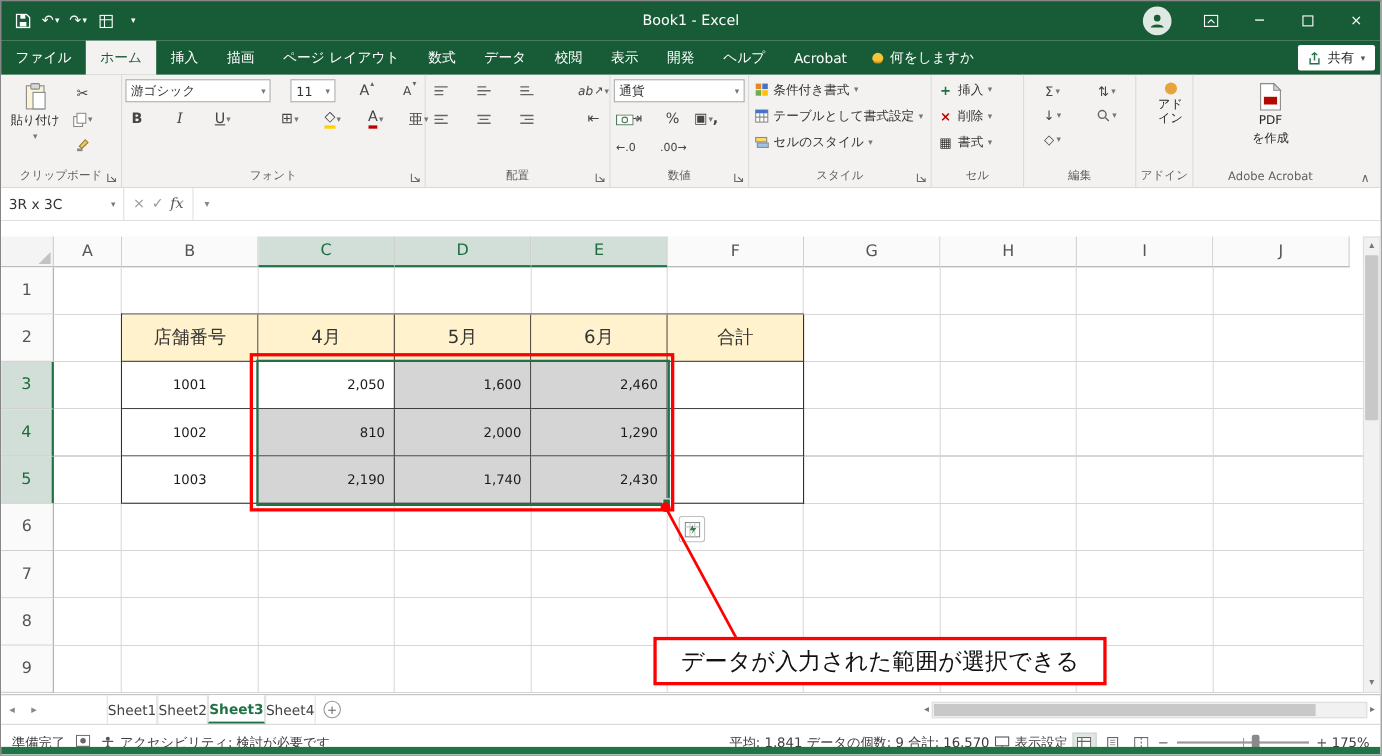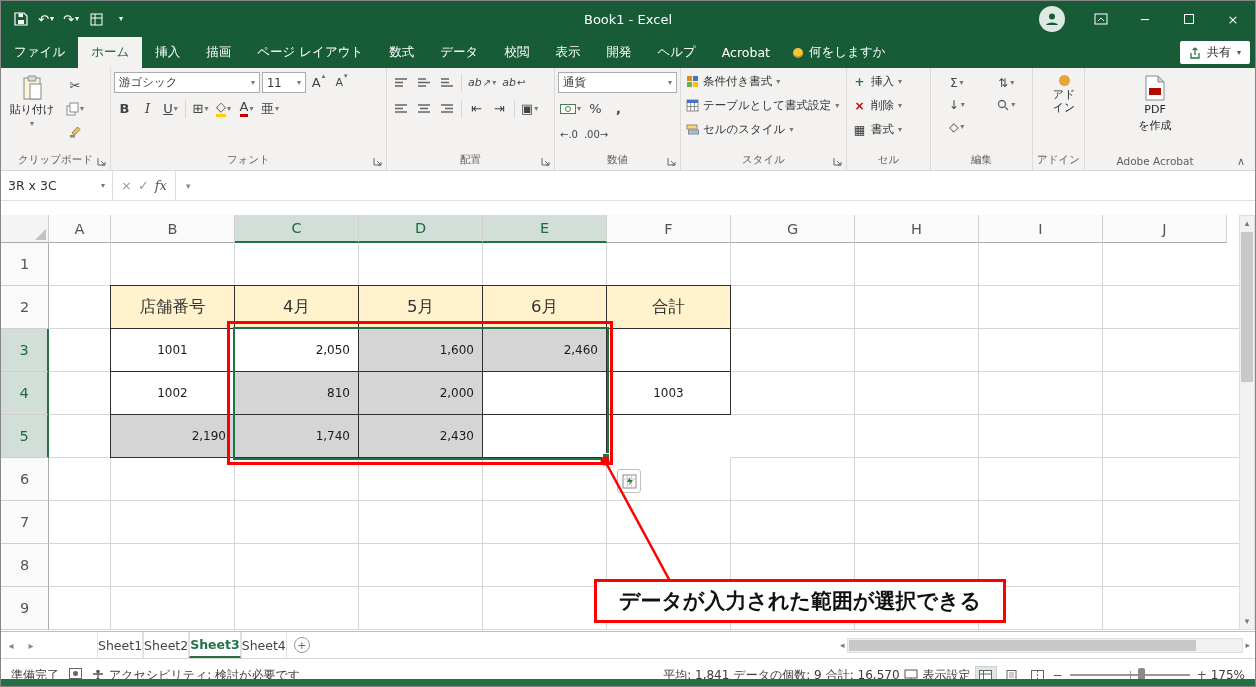--- a/index.html
+++ b/index.html
@@ -23,21 +23,21 @@
 .tellme{display:flex;align-items:center;gap:6px;margin-left:10px;font-size:12.5px}
 .bulb{width:10px;height:10px;border-radius:50%;background:#F7C53B;display:inline-block;border-bottom:2px solid #C89B20}
 .share-btn{margin-left:auto;margin-right:5px;align-self:center;background:#fff;color:#262626;border-radius:2px;height:23px;display:flex;align-items:center;padding:0 9px;gap:6px;font-size:12px}
 
 .ribbon{position:absolute;top:67px;left:0;right:0;height:103px;background:#F3F2F1;border-bottom:1px solid #D8D8D8;display:flex}
 .rg{position:relative;height:100%;border-right:1px solid #DCDBDA;padding:3px 3px 16px}
 .glabel{position:absolute;left:0;right:0;bottom:3px;text-align:center;font-size:10.5px;color:#605E5C;white-space:nowrap}
 .dlaunch{position:absolute;right:3px;bottom:3px;width:11px;height:11px;display:flex;align-items:center;justify-content:center}
 .gb{display:flex;flex-direction:column;gap:3px}
 .hrow{flex-direction:row;gap:4px}
-.r{display:flex;align-items:center;gap:2px;height:23px}
+.r{display:flex;align-items:center;gap:18px;height:23px}
 .mini{height:21px;min-width:21px;display:inline-flex;align-items:center;justify-content:center;font-size:13px;color:#444;gap:1px;padding:0 2px}
 .mini.sm{font-size:10px}
 .vsep{width:1px;height:18px;background:#D8D7D5;margin:0 2px}
 .combo{background:#fff;border:1px solid #ACACAC;height:21px;display:flex;align-items:center;justify-content:space-between;padding:0 4px;font-size:11.5px;gap:3px;color:#333}
 .bigbtn{width:56px;display:flex;flex-direction:column;align-items:center;padding-top:4px;gap:3px;font-size:11px;line-height:1.15;text-align:center;color:#262626}
 .vcol{display:flex;flex-direction:column;gap:2px;padding-top:4px}
 .bold{font-weight:bold}.ital{font-style:italic;font-family:"DejaVu Serif","Liberation Serif",serif}
 .u{text-decoration:underline}
 .cbar{border-bottom:3px solid #C00000;line-height:1.1}
 .ybar{border-bottom-color:#FFD100}
@@ -73,21 +73,21 @@
 .xltable{position:absolute;left:61px;top:42px;display:grid;grid-template-columns:repeat(5,124px);grid-template-rows:repeat(4,43px);border-top:1px solid #2F2F2F;border-left:1px solid #2F2F2F;background:#fff}
 .tc{border-right:1px solid #2F2F2F;border-bottom:1px solid #2F2F2F;display:flex;align-items:center;justify-content:center;font-size:12px;color:#1a1a1a;background:#fff}
 .tc.head{background:#FFF2CC;font-size:16.5px;color:#333}
 .tc.num{justify-content:flex-end;padding-right:8px}
 .tc.selc{background:#D5D5D5}
 .selborder{position:absolute;left:184px;top:84px;width:376px;height:133px;border:2px solid #217346;pointer-events:none;z-index:3}
 .fillhandle{position:absolute;left:553px;top:210px;width:8px;height:8px;background:#217346;border:1px solid #fff;z-index:4}
 .redrect{position:absolute;left:178px;top:78px;width:386px;height:144px;border:3px solid #FF0000;pointer-events:none;z-index:5}
 .qabtn{position:absolute;left:568px;top:226px;width:24px;height:24px;background:#fff;border:1px solid #BFBFBF;border-radius:3px;display:flex;align-items:center;justify-content:center;z-index:4}
 .arrowsvg{position:absolute;left:0;top:0;z-index:6;pointer-events:none}
-.callout{position:absolute;left:545px;top:336px;width:412px;height:44px;background:#fff;border:3px solid #FF0000;display:flex;align-items:center;justify-content:center;font-size:21px;font-weight:bold;color:#111;z-index:7;white-space:nowrap}
+.callout{position:absolute;left:545px;top:336px;width:412px;height:44px;background:#fff;border:3px solid #FF0000;display:flex;align-items:center;justify-content:center;font-size:21px;font-weight:normal;color:#111;z-index:7;white-space:nowrap}
 .vscroll{position:absolute;right:2px;top:14px;bottom:1px;width:16px;background:#F1F1F1;border:1px solid #DEDEDE;display:flex;flex-direction:column;align-items:center;padding:1px 0}
 .sarrow{font-size:9px;color:#777;line-height:1.4}
 .vthumb{width:12px;height:150px;background:#C8C8C8;border-radius:1px;margin-top:2px}
 .vsp{flex:1}
 
 .sheetbar{position:absolute;top:630px;left:0;right:0;height:27px;background:#FFF;border-top:1px solid #BFBFBF;display:flex;align-items:stretch;font-size:12.5px;color:#444}
 .snav{width:20px;display:flex;align-items:center;justify-content:center;color:#888;font-size:10px}
 .stabs{display:flex;margin-left:56px}
 .stab{padding:0 0;display:flex;align-items:center;border-right:1px solid #E1E1E1;border-left:1px solid #E1E1E1;color:#444}
 .stab.active{color:#217346;font-weight:bold;border-bottom:2px solid #217346;background:#fff}
@@ -540,20 +540,21 @@
         <div class="tc head">6月</div>
         <div class="tc head">合計</div>
         <div class="tc">1001</div>
         <div class="tc num">2,050</div>
         <div class="tc num selc">1,600</div>
         <div class="tc num selc">2,460</div>
         <div class="tc"></div>
         <div class="tc">1002</div>
         <div class="tc num selc">810</div>
         <div class="tc num selc">2,000</div>
+        <div class="tc num selc">1,290</div>
         <div class="tc"></div>
         <div class="tc">1003</div>
         <div class="tc num selc">2,190</div>
         <div class="tc num selc">1,740</div>
         <div class="tc num selc">2,430</div>
         <div class="tc"></div>
       </div>
       <div class="selborder"></div>
       <div class="fillhandle"></div>
       <div class="redrect"></div>

